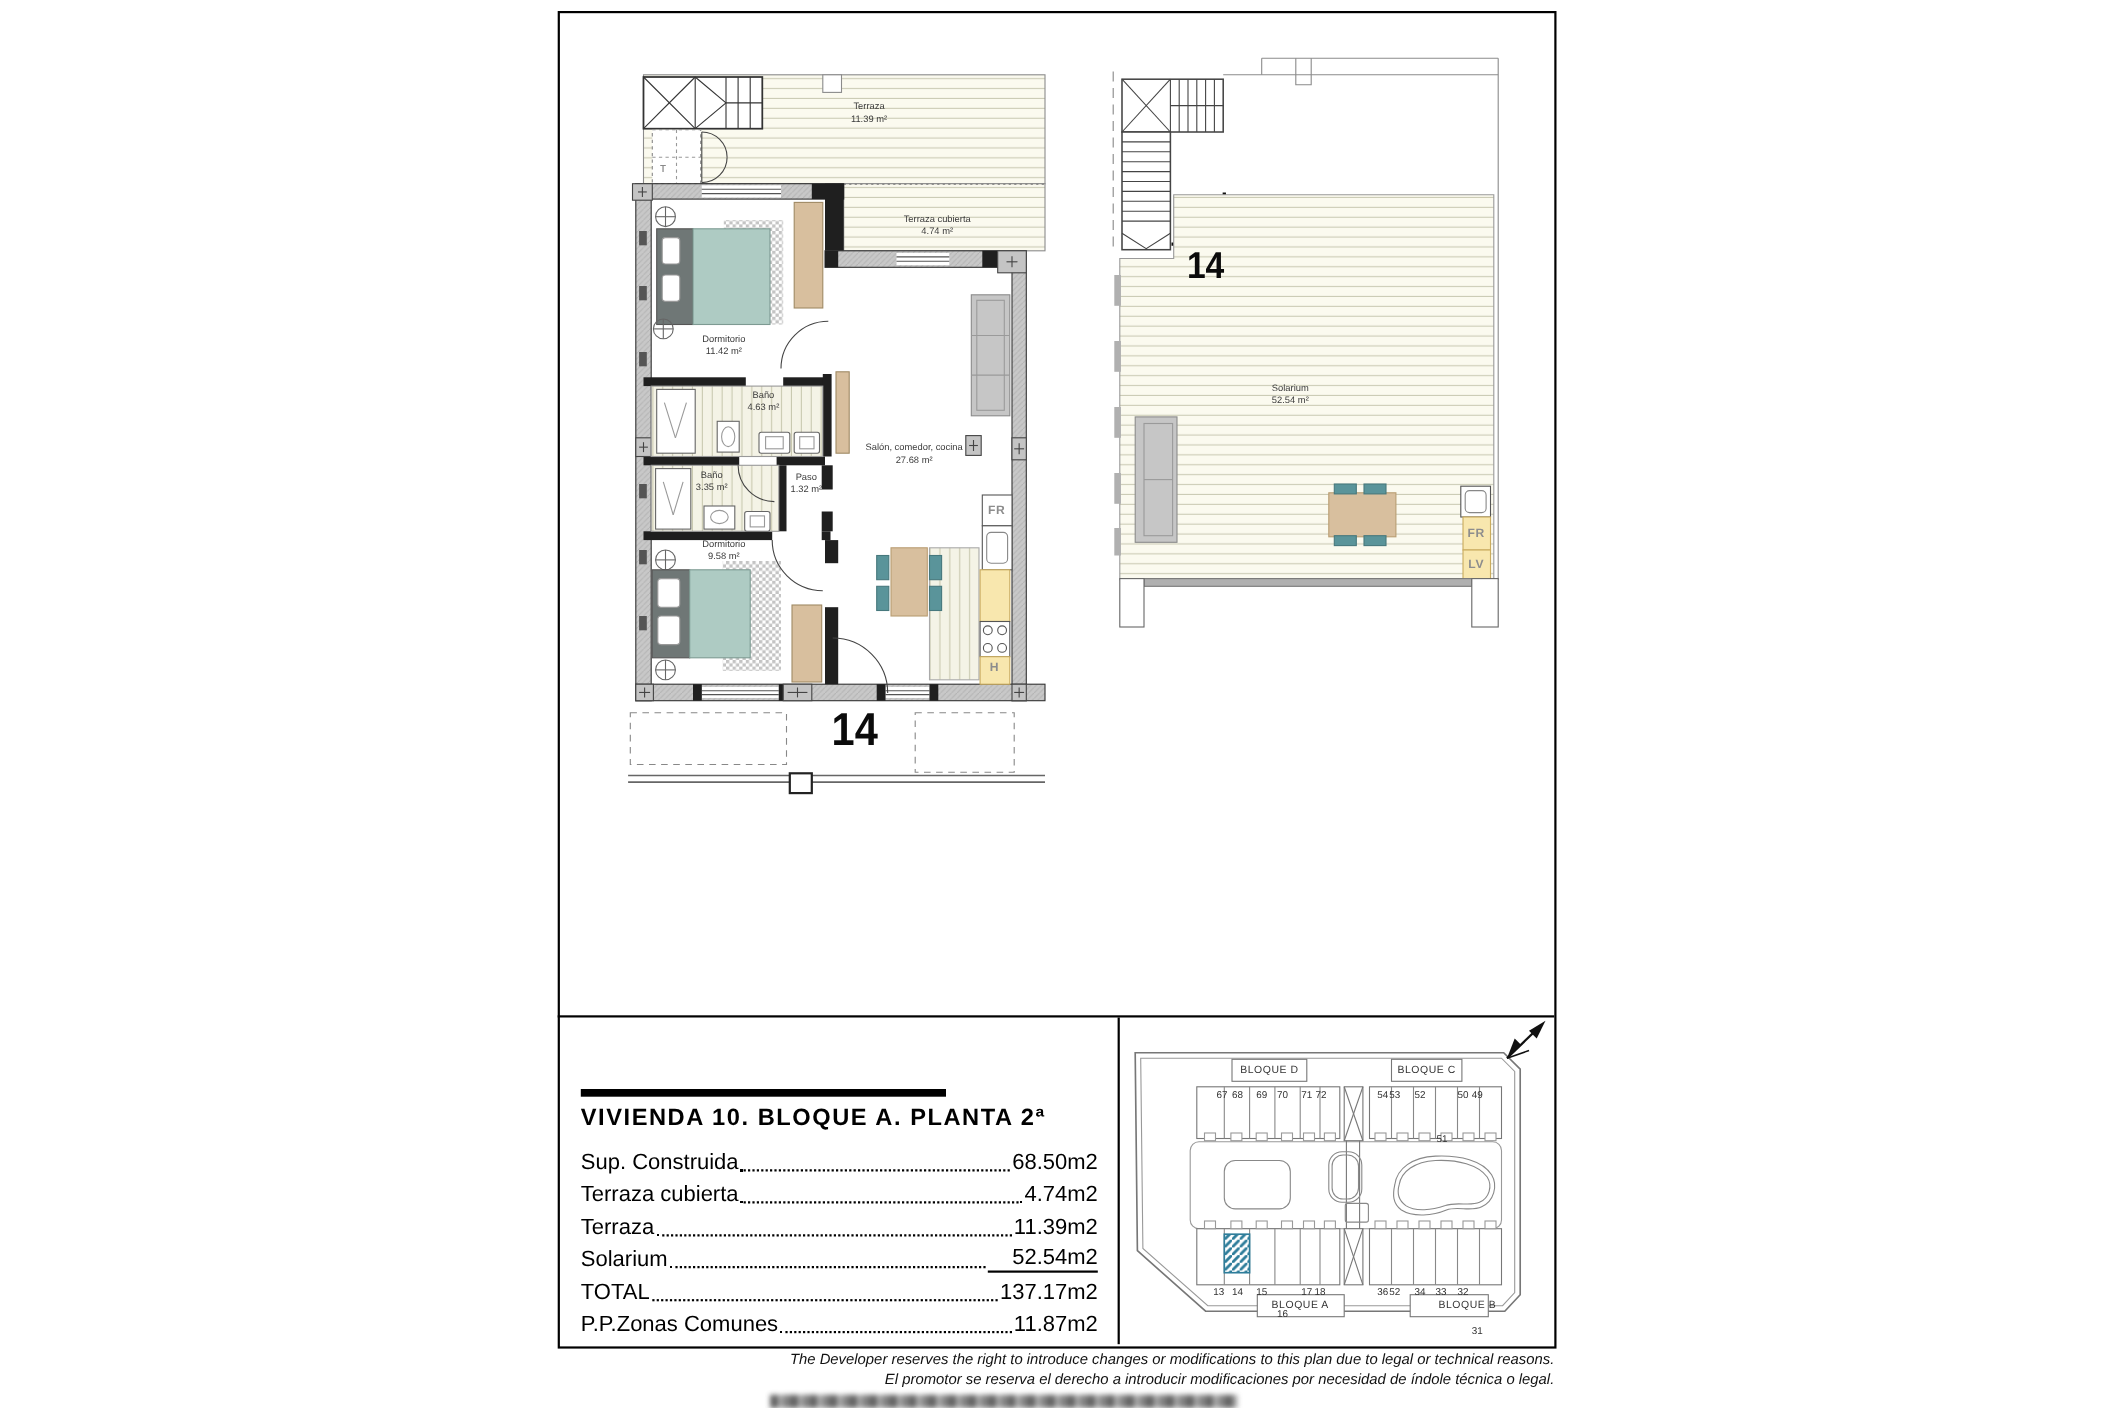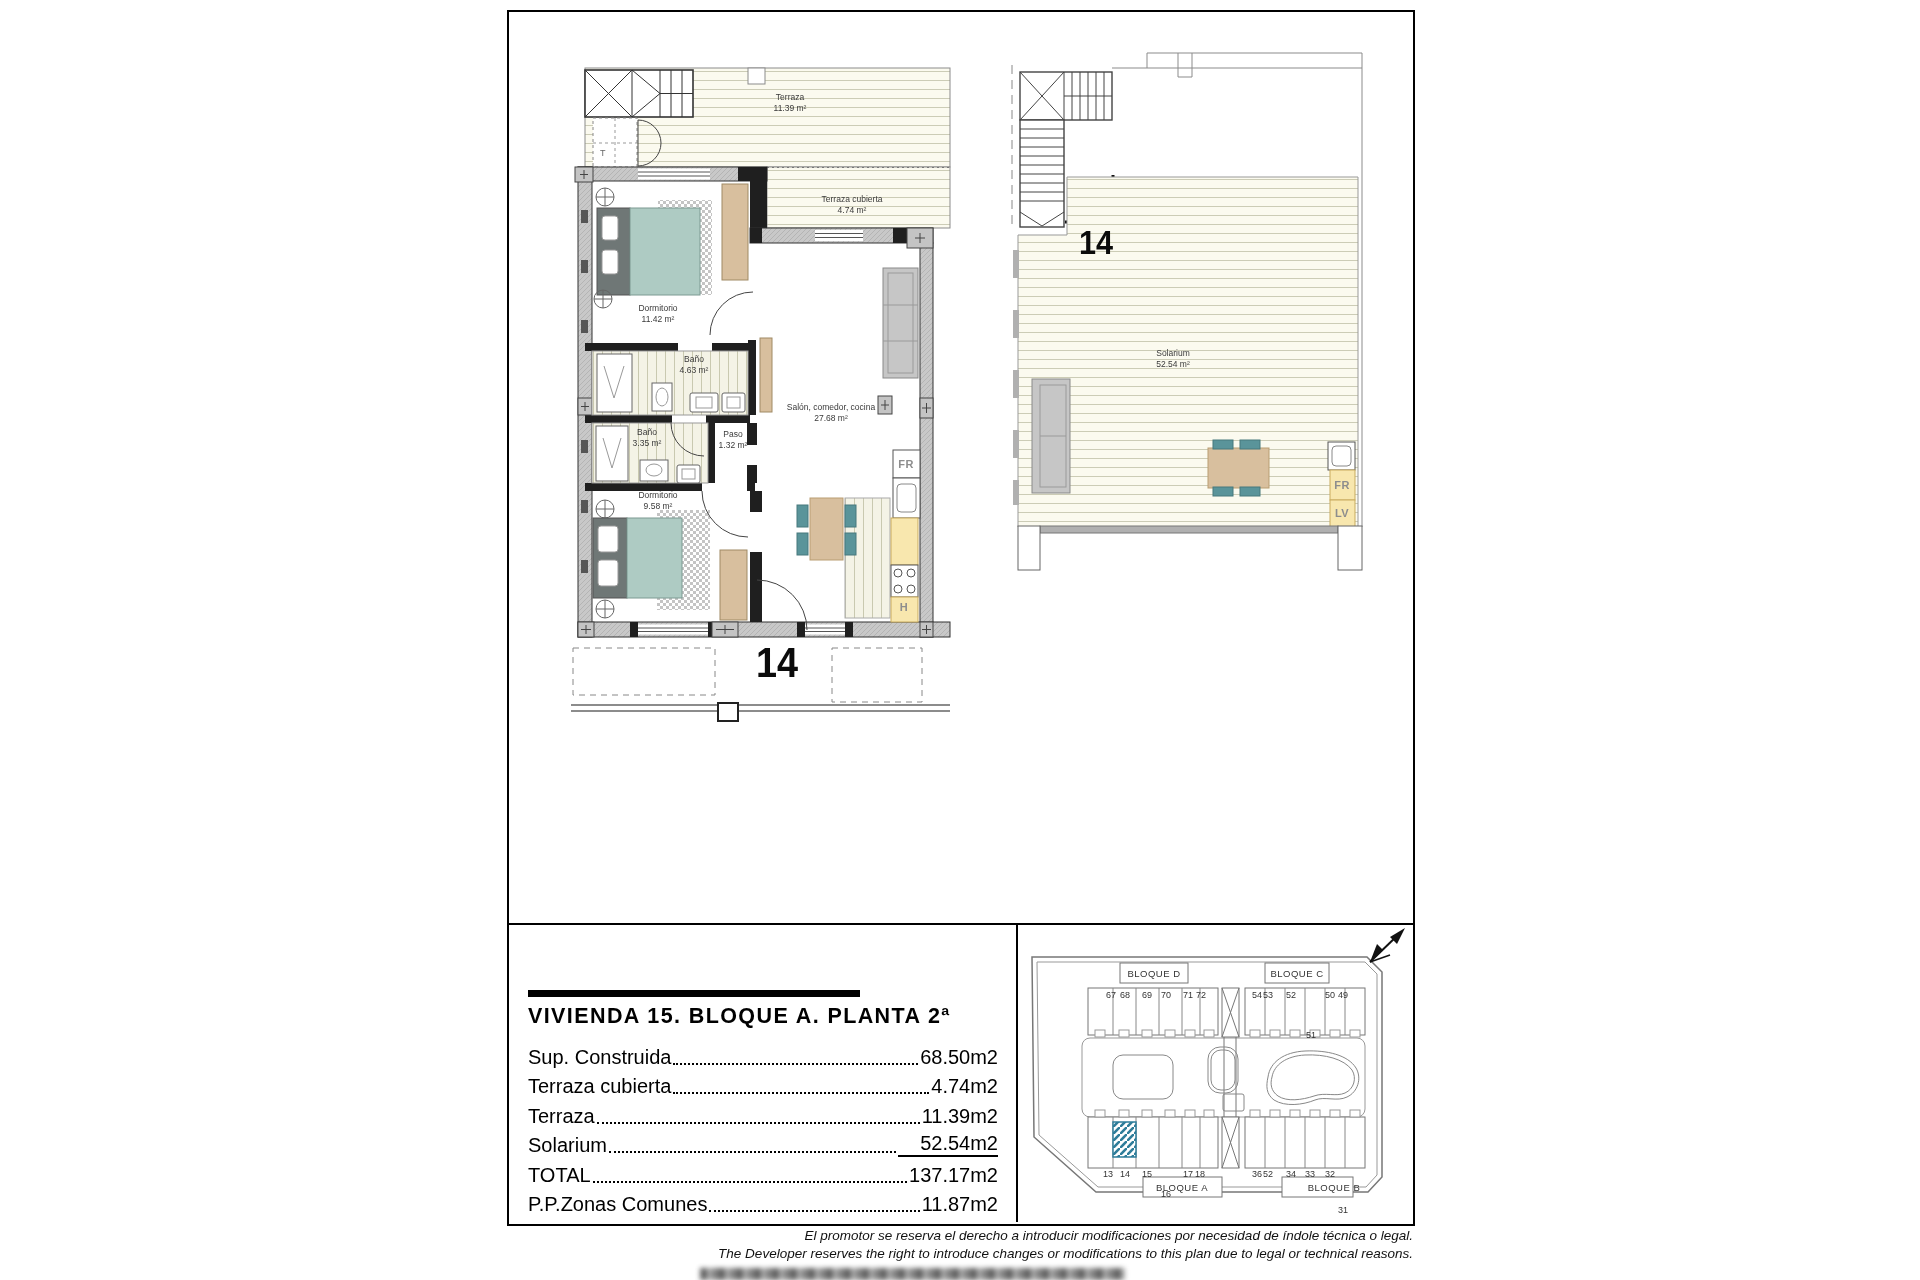--- a/index.html
+++ b/index.html
@@ -481,21 +481,21 @@
   <div class="lbl" style="left:1173px;top:359px;">
     <span style="display:block">Solarium</span>
     <span style="display:block">52.54 m²</span>
   </div>
   <div class="tag" style="left:1342px;top:485px;">FR</div>
   <div class="tag" style="left:1342px;top:513px;">LV</div>
   <div class="unit-num num-sol" style="left:1096px;top:242px;">14</div>
 
   <div class="summary">
     <div class="rule"></div>
-    <div class="title">VIVIENDA 15. BLOQUE A. PLANTA 2ª</div>
+    <div class="title">VIVIENDA 10. BLOQUE A. PLANTA 2ª</div>
     <div class="srow">
       <span>Sup. Construida</span>
       <span class="lead"></span>
       <span class="val">68.50m2</span>
     </div>
     <div class="srow">
       <span>Terraza cubierta</span>
       <span class="lead"></span>
       <span class="val">4.74m2</span>
     </div>
@@ -548,18 +548,18 @@
   <span class="sn" style="left:1200px;top:1174px;">18</span>
 
   <span class="sn" style="left:1257px;top:1174px;">36</span>
   <span class="sn" style="left:1268px;top:1174px;">52</span>
   <span class="sn" style="left:1291px;top:1174px;">34</span>
   <span class="sn" style="left:1310px;top:1174px;">33</span>
   <span class="sn" style="left:1330px;top:1174px;">32</span>
   <span class="sn" style="left:1343px;top:1174px;margin-top:36px;">31</span>
 
   <div class="disclaimer">
+    <div>The Developer reserves the right to introduce changes or modifications to this plan due to legal or technical reasons.</div>
     <div>El promotor se reserva el derecho a introducir modificaciones por necesidad de índole técnica o legal.</div>
-    <div>The Developer reserves the right to introduce changes or modifications to this plan due to legal or technical reasons.</div>
   </div>
 
   <div class="blurbar"></div>
 </div>
 
 </body></html>

